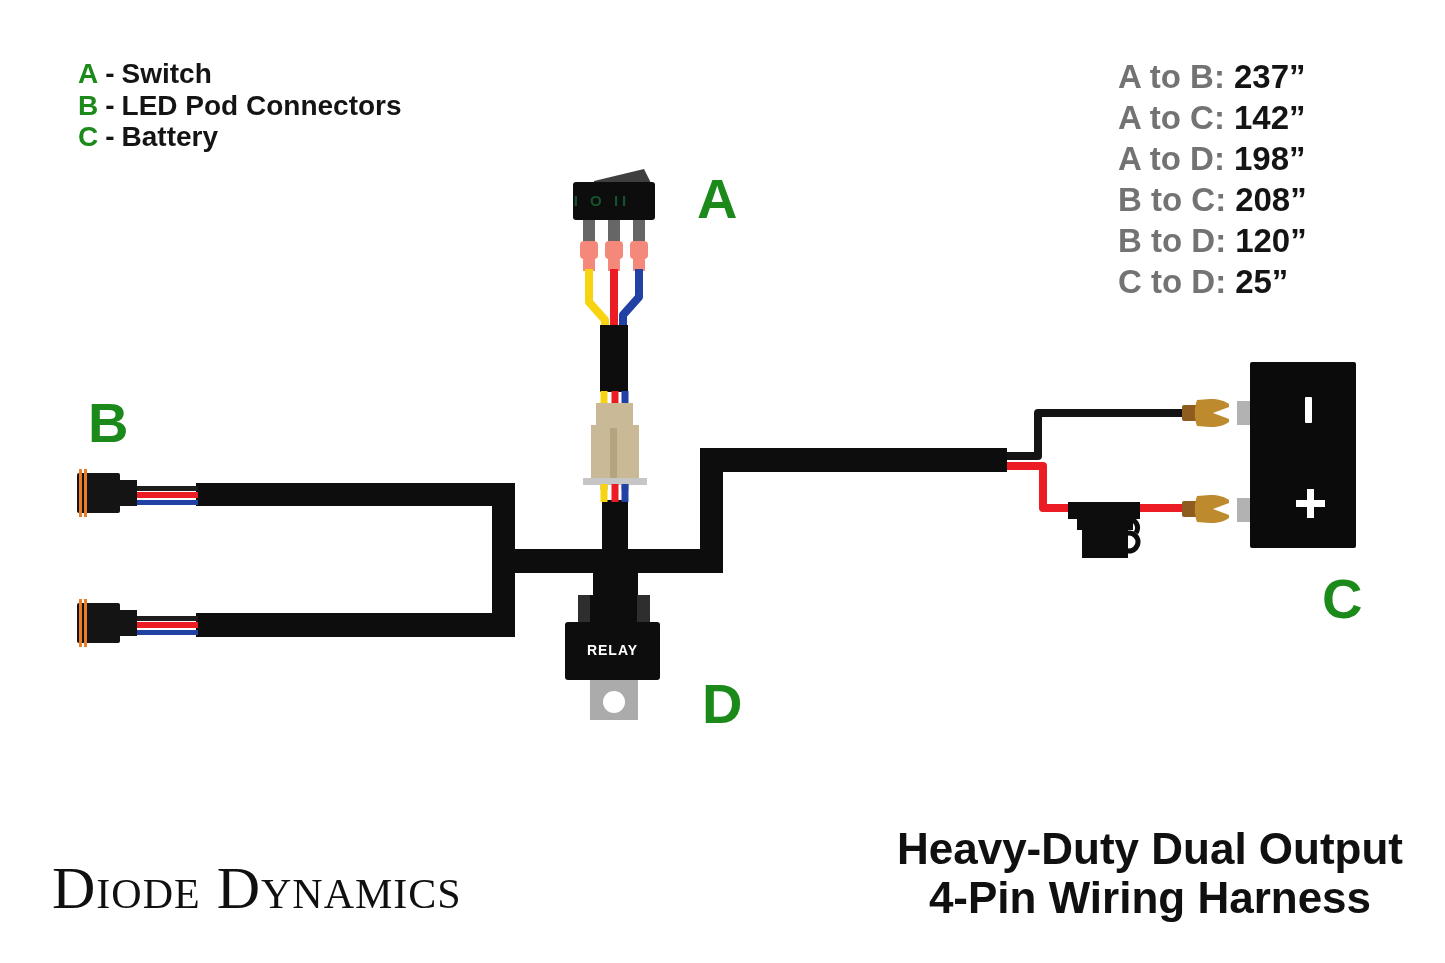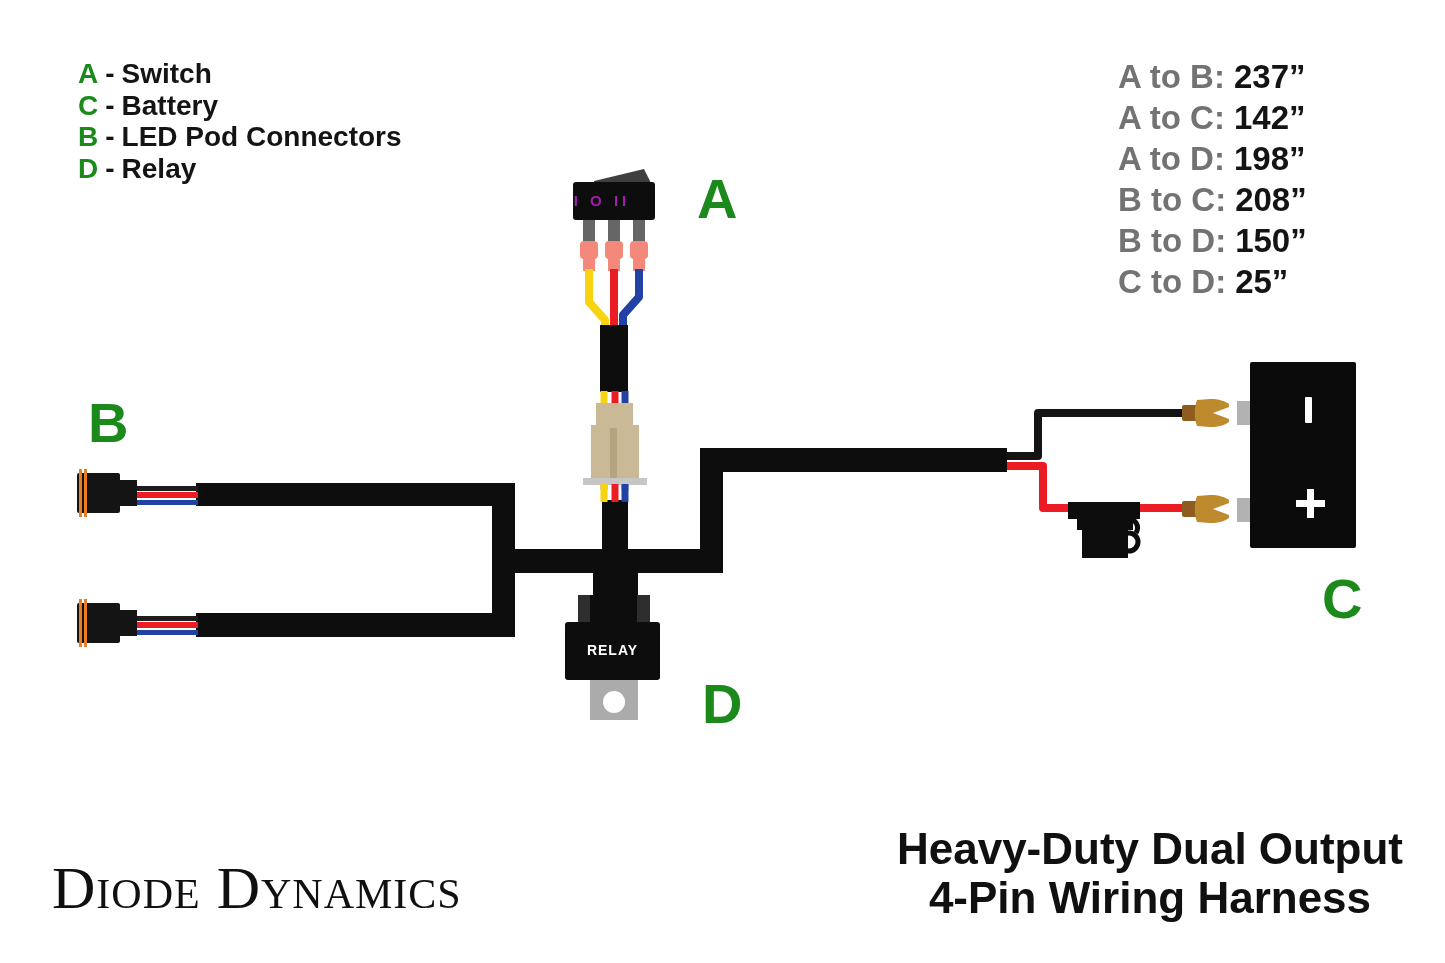--- a/index.html
+++ b/index.html
@@ -14,21 +14,21 @@
   .legend .sep{margin-right:7px;}
 
   
   .lengths{left:1118px;top:56px;font-size:33px;font-weight:bold;line-height:41px;color:#141414;}
   .lengths .pair{color:#737373;margin-right:9px;}
 
   
   .bigletter{font-size:56px;font-weight:bold;color:#1b8a1b;line-height:1;}
 
   
-  .switch-text{left:573px;top:192px;width:58px;text-align:center;color:#a21caf;
+  .switch-text{left:573px;top:192px;width:58px;text-align:center;color:#14532d;
                font-size:15px;font-weight:bold;letter-spacing:4px;}
   .relay-text{left:565px;top:642px;width:95px;text-align:center;color:#ffffff;
               font-size:14px;font-weight:bold;letter-spacing:1px;}
 
   
   .logo{left:52px;top:858px;font-family:"Liberation Serif", serif;font-size:60px;
         font-variant:small-caps;color:#101010;letter-spacing:1px;line-height:1;text-align:right;}
   .title{right:42px;top:824px;text-align:center;font-size:44px;font-weight:bold;
          color:#101010;line-height:49px;}
 </style>
@@ -141,31 +141,30 @@
       <rect x="1305" y="397" width="7" height="26" rx="1" fill="#ffffff" aria-label="−"></rect>
       <g aria-label="+">
         <rect x="1296" y="500" width="29" height="7" fill="#ffffff"></rect>
         <rect x="1307" y="489" width="7" height="29" fill="#ffffff"></rect>
       </g>
     </g>
   </svg>
 
   <div class="abs legend">
     <div><span class="letter">A</span><span class="sep">-</span><span>Switch</span></div>
+    <div><span class="letter">B</span><span class="sep">-</span><span>LED Pod Connectors</span></div>
     <div><span class="letter">C</span><span class="sep">-</span><span>Battery</span></div>
-    <div><span class="letter">B</span><span class="sep">-</span><span>LED Pod Connectors</span></div>
-    <div><span class="letter">D</span><span class="sep">-</span><span>Relay</span></div>
   </div>
 
   <div class="abs lengths">
     <div><span class="pair">A to B:</span><span>237”</span></div>
     <div><span class="pair">A to C:</span><span>142”</span></div>
     <div><span class="pair">A to D:</span><span>198”</span></div>
     <div><span class="pair">B to C:</span><span>208”</span></div>
-    <div><span class="pair">B to D:</span><span>150”</span></div>
+    <div><span class="pair">B to D:</span><span>120”</span></div>
     <div><span class="pair">C to D:</span><span>25”</span></div>
   </div>
 
   <div class="abs bigletter" style="left:697px;top:171px;">A</div>
   <div class="abs bigletter" style="left:88px;top:395px;">B</div>
   <div class="abs bigletter" style="left:1322px;top:571px;">C</div>
   <div class="abs bigletter" style="left:702px;top:676px;">D</div>
 
   <div class="abs switch-text">I O II</div>
   <div class="abs relay-text">RELAY</div>

